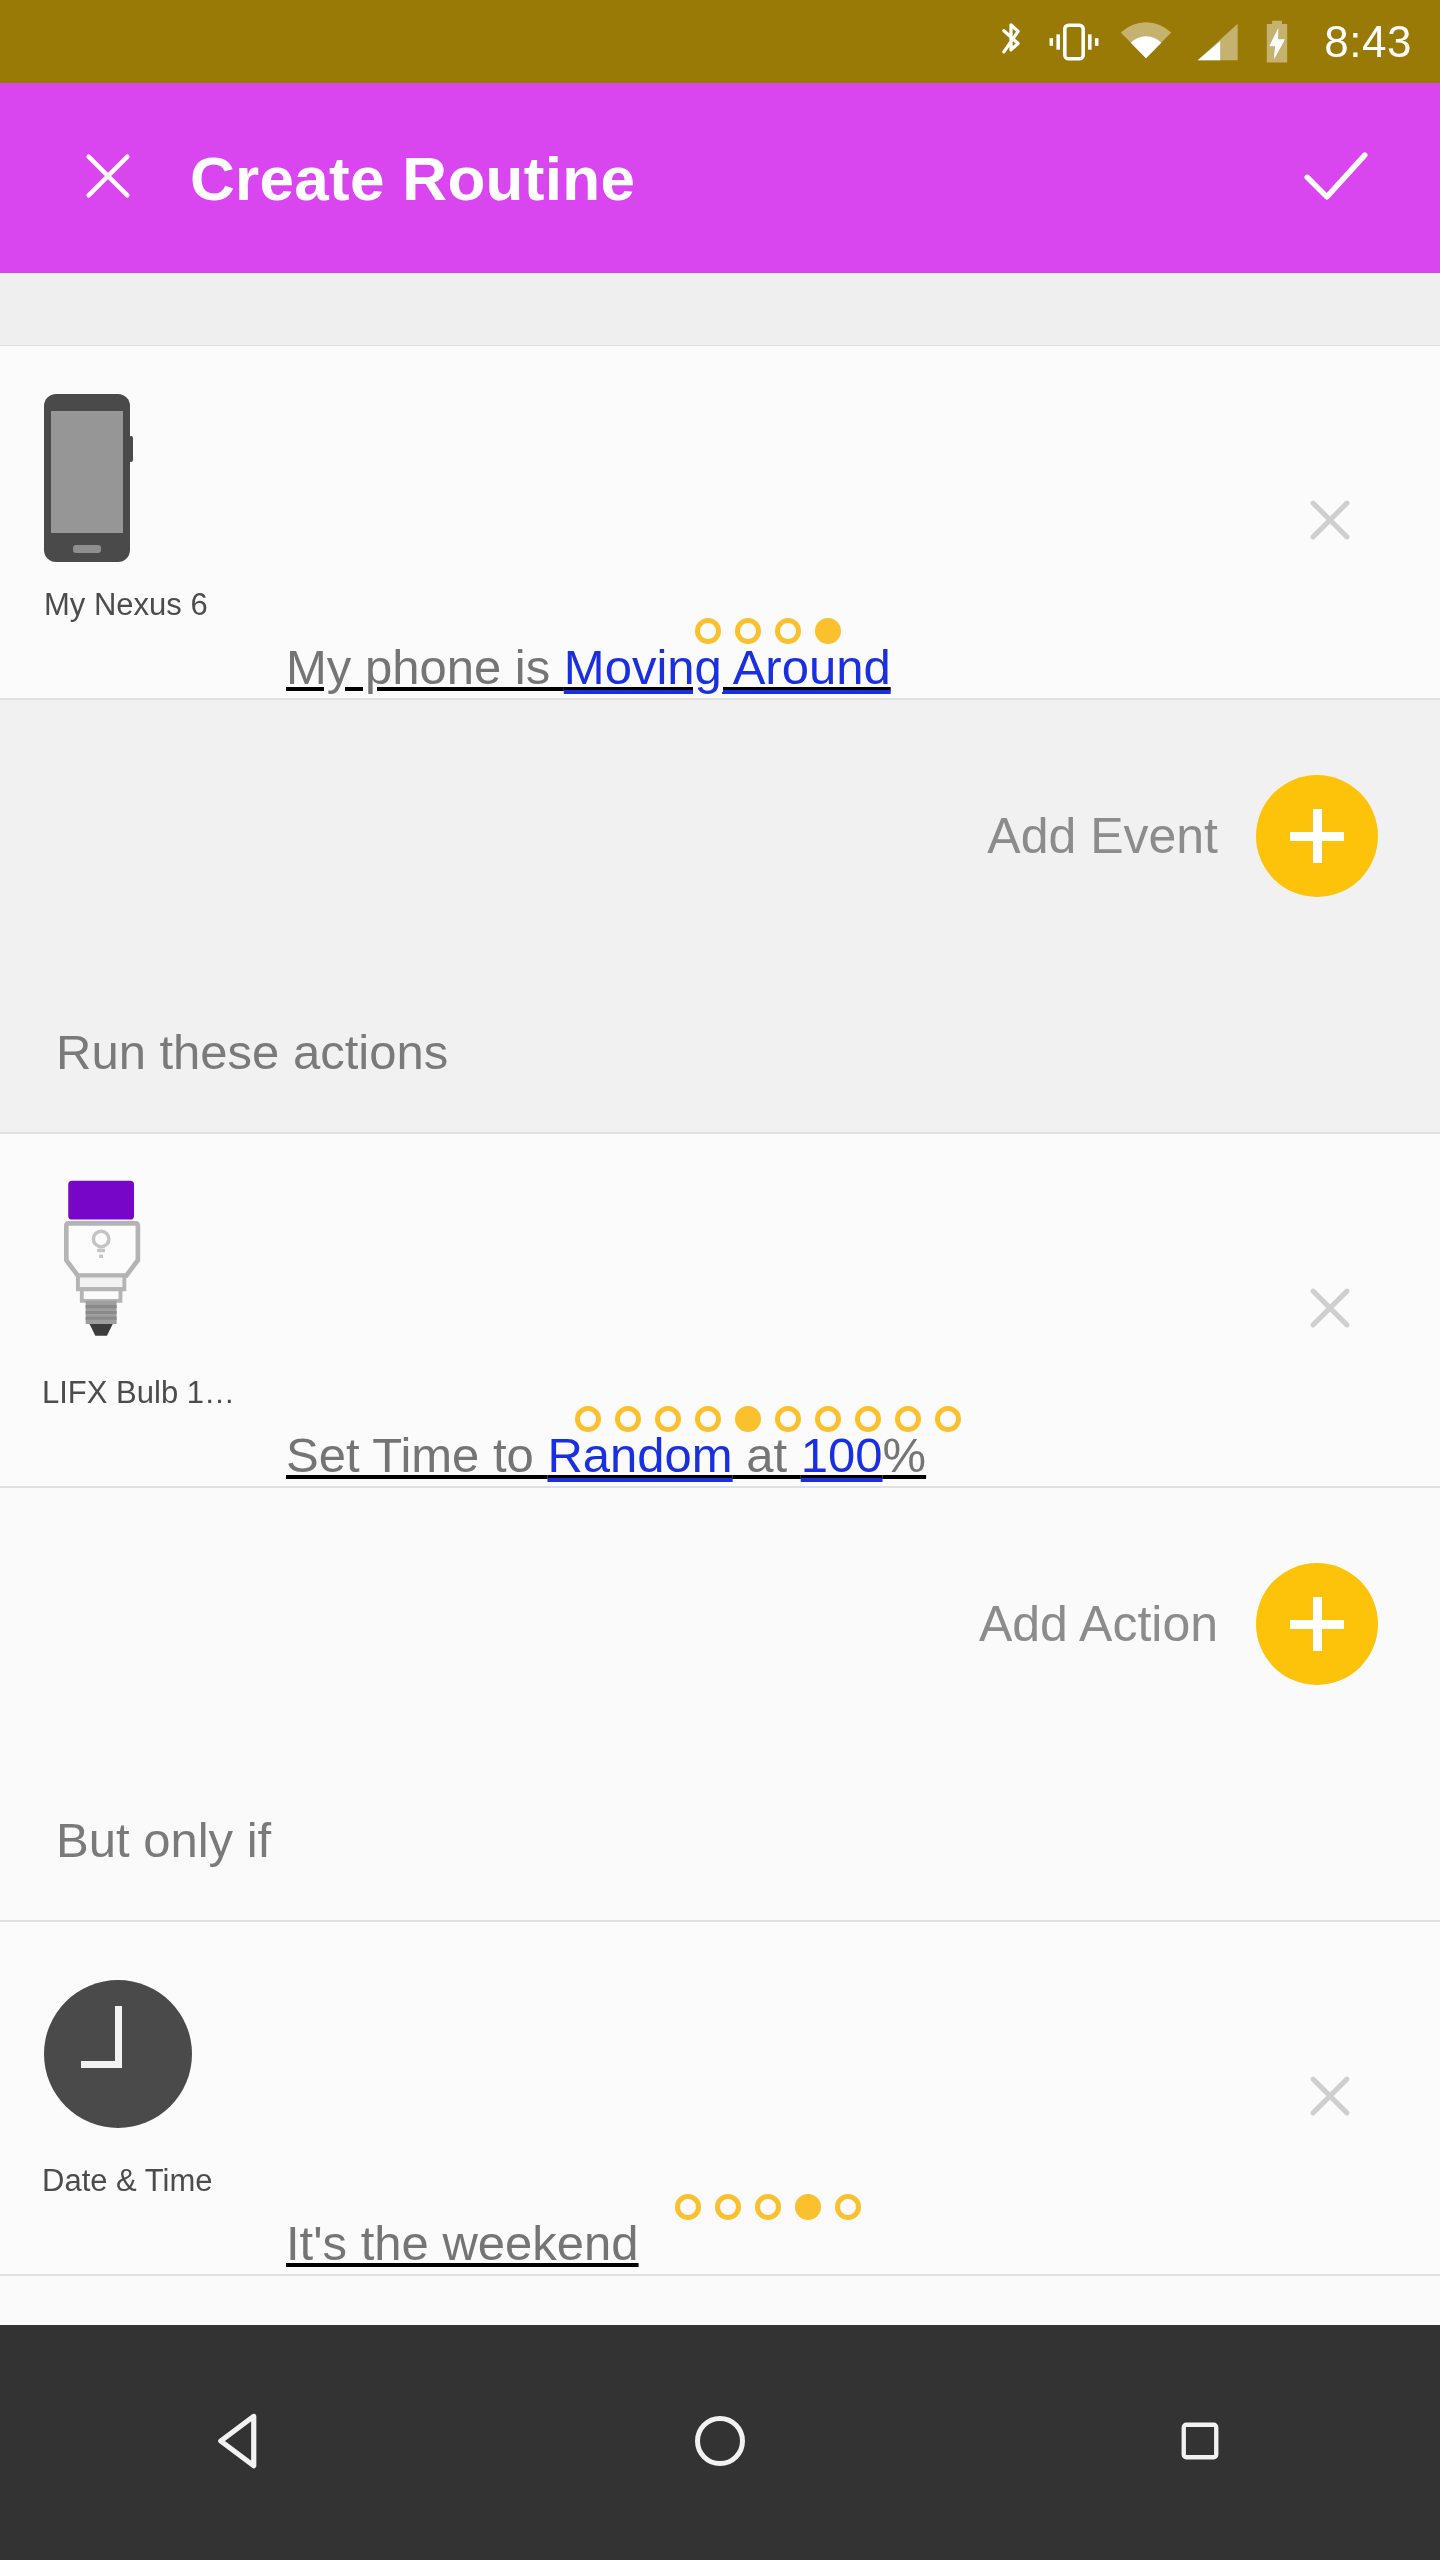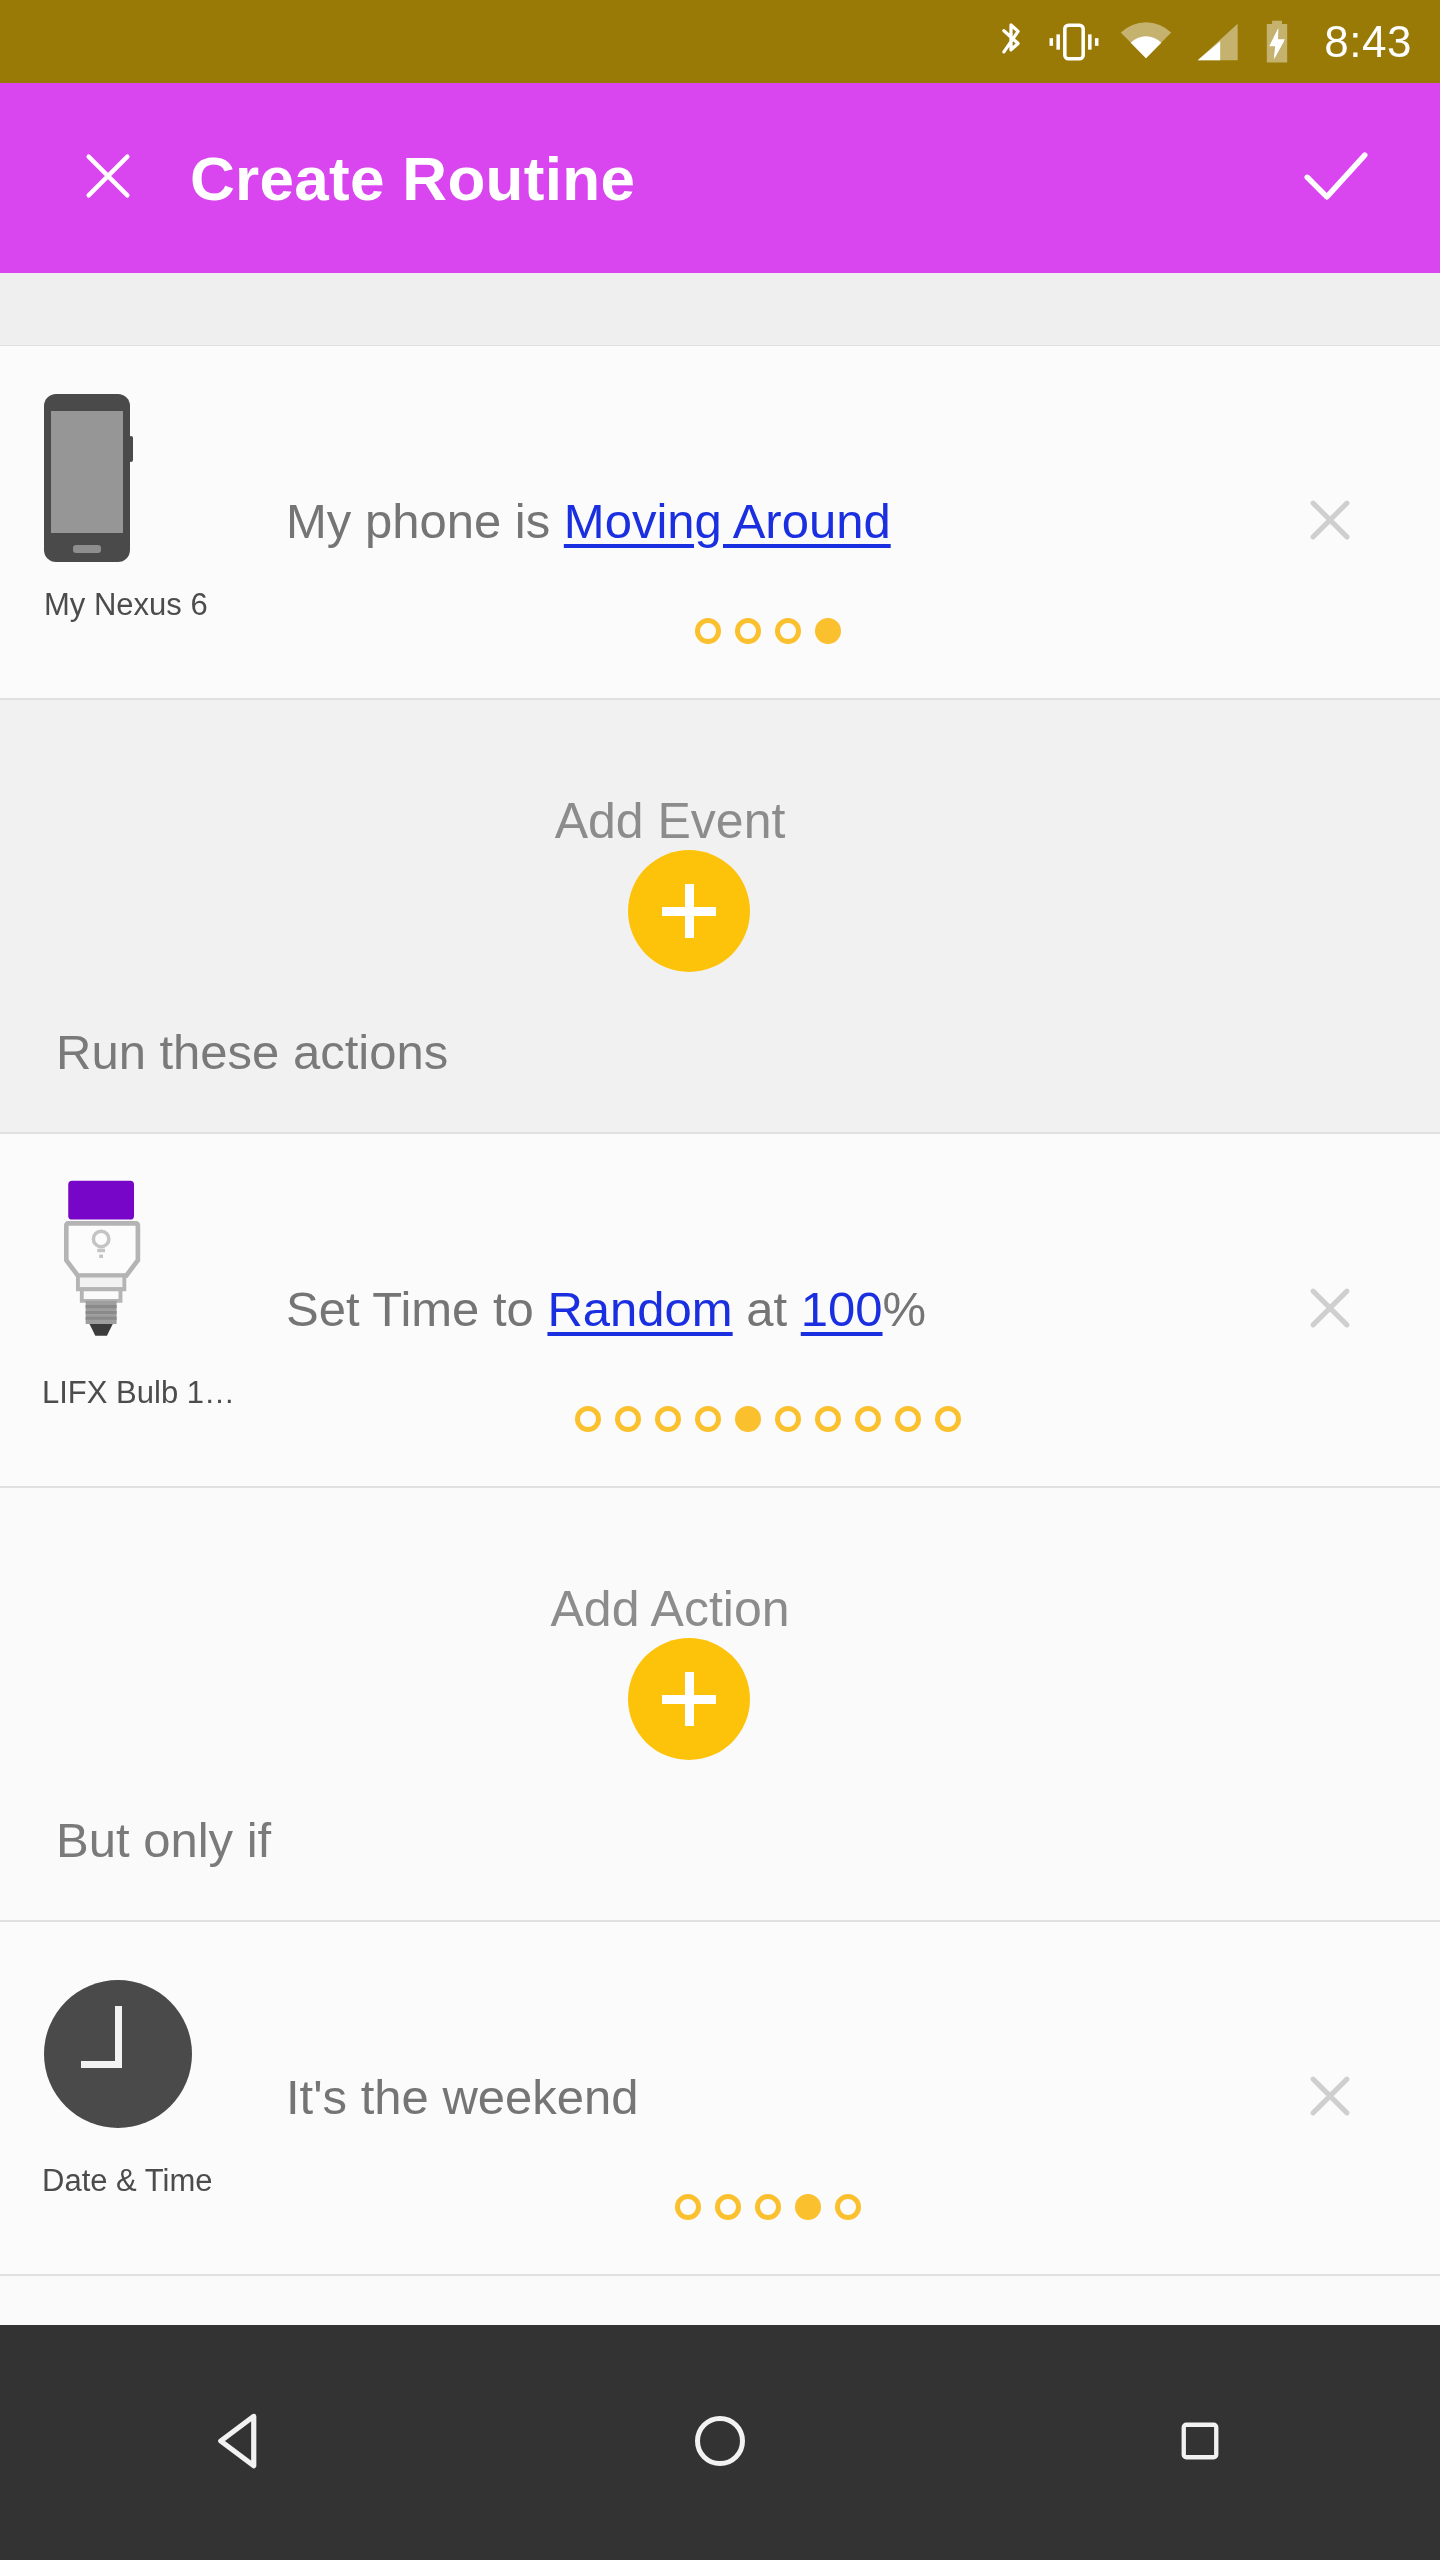--- a/index.html
+++ b/index.html
@@ -60,21 +60,21 @@
   }
   .item-icon-box { height:175px; display:flex; align-items:center; justify-content:center; }
   .item-sub {
     margin-top:22px; font-size:31px; color:#4c4c4c;
     white-space:nowrap; text-align:center;
   }
   .item-sub.left { align-self:flex-start; margin-left:-2px; }
 
   .item-main {
     position:absolute; left:286px; right:190px; top:0; height:352px;
-    display:flex; flex-direction:column; justify-content:center;
+    display:flex; flex-direction:column; justify-content:flex-end;text-decoration:underline;
   }
   .item-text {
     font-size:49px; color:#757575; line-height:1.25;
     white-space:nowrap;
   }
   .item-link {
     color:#1a2fe0; text-decoration:underline; text-underline-offset:6px;
   }
   .dot { width:26px; height:26px; border-radius:50%; border:5px solid #fbc02d; background:transparent; }
   .dot.filled { background:#fbc02d; }
@@ -84,21 +84,20 @@
   .remove-x {
     position:absolute; right:74px; top:50%; transform:translateY(-50%);
     width:72px; height:72px; display:flex; align-items:center; justify-content:center;
   }
 
   
   .add-row {
     position:relative; height:272px; background:#f1f1f1;
     display:flex; align-items:center; justify-content:flex-end;
     padding-right:62px;
-    flex-direction:column;
   }
   .add-row.light { background:#fafafa; }
   .add-label { font-size:50px; color:#8c8c8c; margin-right:38px; white-space:nowrap; }
   .fab {
     width:122px; height:122px; border-radius:50%; background:#fdc30b;
     display:flex; align-items:center; justify-content:center; flex:0 0 auto;
   }
   .fab-plus { position:relative; width:54px; height:54px; }
   .fab-plus::before, .fab-plus::after {
     content:""; position:absolute; background:#fff;

